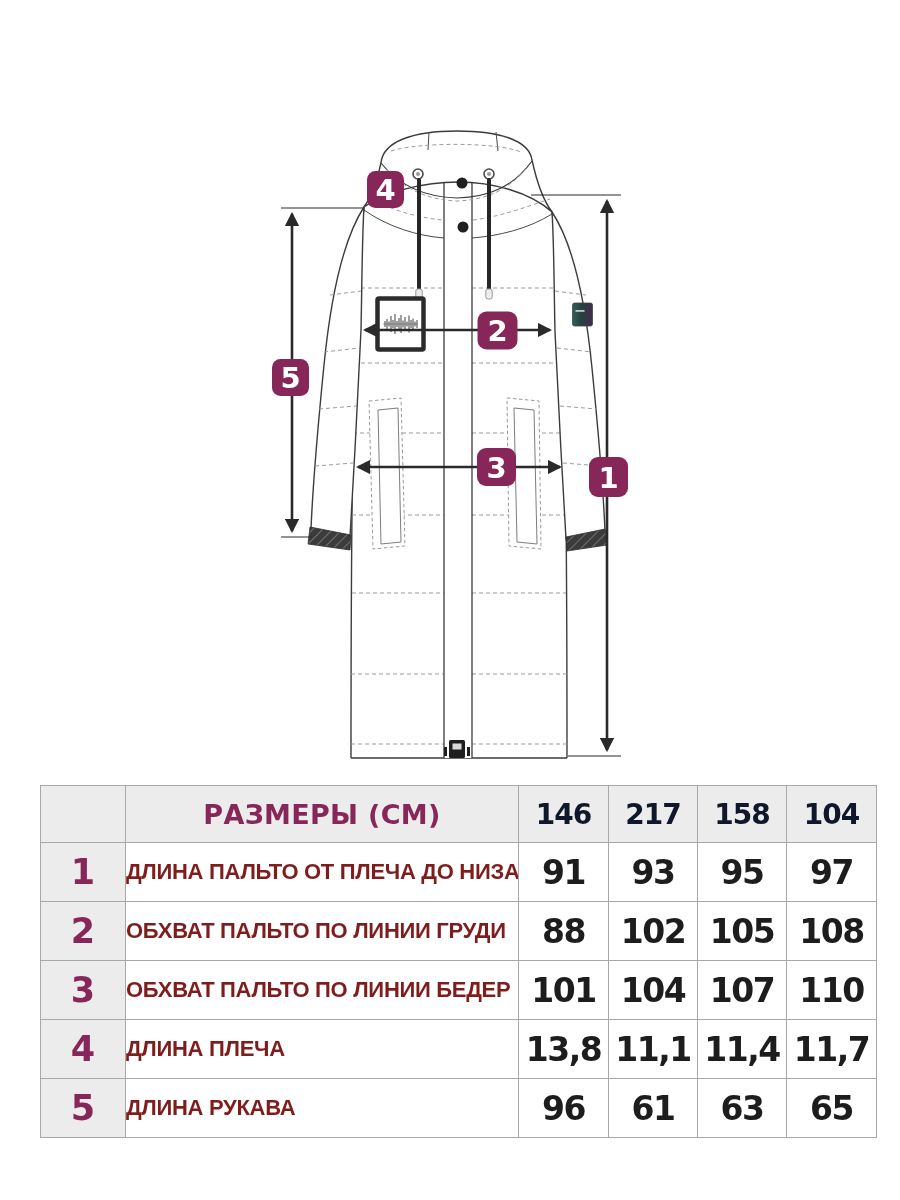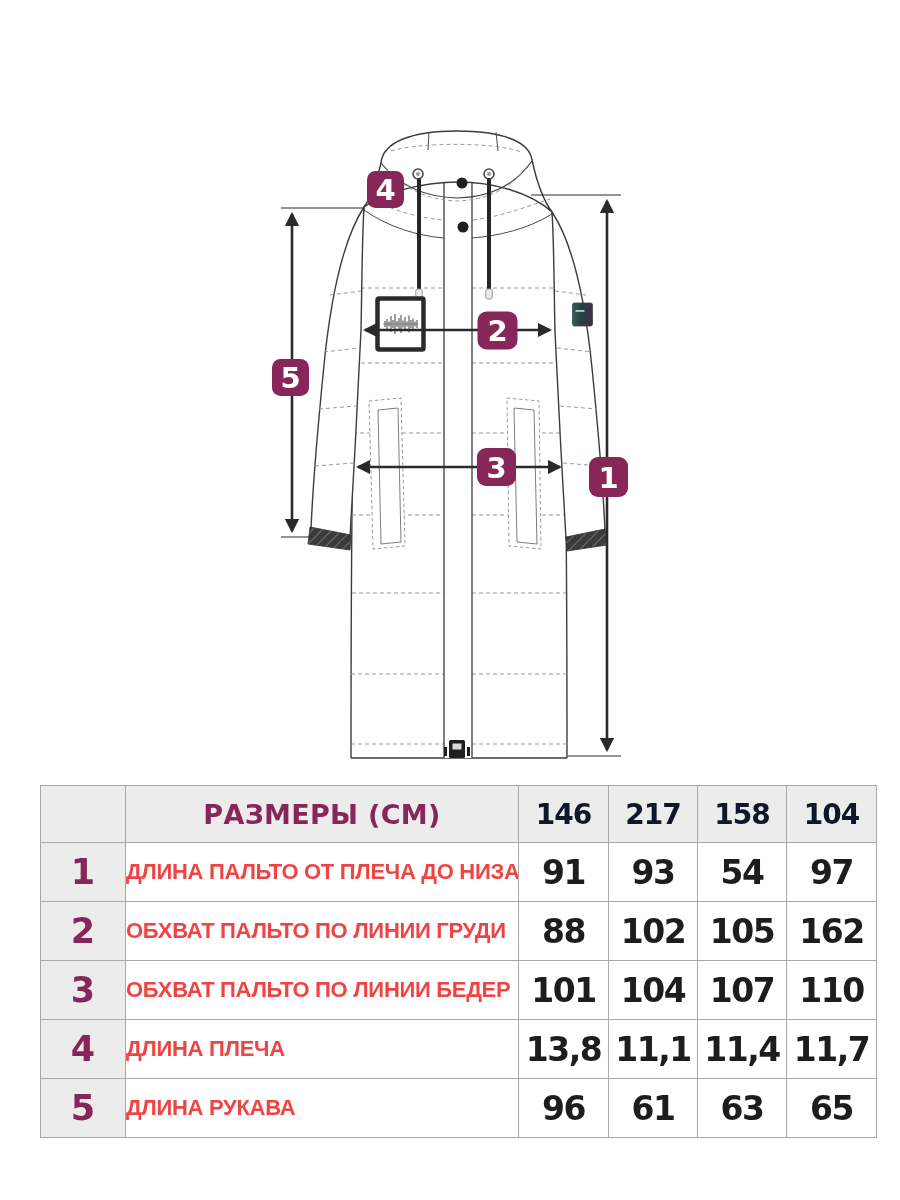--- a/index.html
+++ b/index.html
@@ -22,21 +22,21 @@
   .size-table tbody tr{height:59px;}
   .cell-gray{background:#ececec;}
   .cell-white{background:#ffffff;}
   .hdr-label{font-family:"DejaVu Sans",sans-serif;font-weight:bold;font-size:27px;
              color:#872659;text-align:center;letter-spacing:.3px;}
   .hdr-size{font-family:"DejaVu Sans",sans-serif;font-weight:bold;font-size:28px;
             color:#0f172a;text-align:center;letter-spacing:-1px;}
   .row-num{font-family:"DejaVu Sans",sans-serif;font-weight:bold;font-size:35px;
            color:#872659;text-align:center;}
   .row-label{font-family:"Liberation Sans",sans-serif;font-weight:bold;font-size:22px;
-             color:#ef4444;text-align:left;padding-left:16px;letter-spacing:-0.3px;white-space:nowrap;}
+             color:#7f1d1d;text-align:left;padding-left:16px;letter-spacing:-0.3px;white-space:nowrap;}
   .row-val{font-family:"DejaVu Sans",sans-serif;font-weight:bold;font-size:33px;
            color:#1d1d1d;text-align:center;letter-spacing:-1.5px;}
 
   .badge-text{font-family:"DejaVu Sans",sans-serif;font-weight:bold;font-size:29px;fill:#ffffff;}
 </style>
 </head>
 <body>
 
 <div id="page">
 
@@ -179,30 +179,30 @@
           <th class="cell-gray hdr-size">158</th>
           <th class="cell-gray hdr-size">104</th>
         </tr>
       </thead>
       <tbody>
         <tr>
           <td class="cell-gray row-num">1</td>
           <td class="cell-white row-label">ДЛИНА ПАЛЬТО ОТ ПЛЕЧА ДО НИЗА</td>
           <td class="cell-white row-val">91</td>
           <td class="cell-white row-val">93</td>
-          <td class="cell-white row-val">54</td>
+          <td class="cell-white row-val">95</td>
           <td class="cell-white row-val">97</td>
         </tr>
         <tr>
           <td class="cell-gray row-num">2</td>
           <td class="cell-white row-label">ОБХВАТ ПАЛЬТО ПО ЛИНИИ ГРУДИ</td>
           <td class="cell-white row-val">88</td>
           <td class="cell-white row-val">102</td>
           <td class="cell-white row-val">105</td>
-          <td class="cell-white row-val">162</td>
+          <td class="cell-white row-val">108</td>
         </tr>
         <tr>
           <td class="cell-gray row-num">3</td>
           <td class="cell-white row-label">ОБХВАТ ПАЛЬТО ПО ЛИНИИ БЕДЕР</td>
           <td class="cell-white row-val">101</td>
           <td class="cell-white row-val">104</td>
           <td class="cell-white row-val">107</td>
           <td class="cell-white row-val">110</td>
         </tr>
         <tr>

